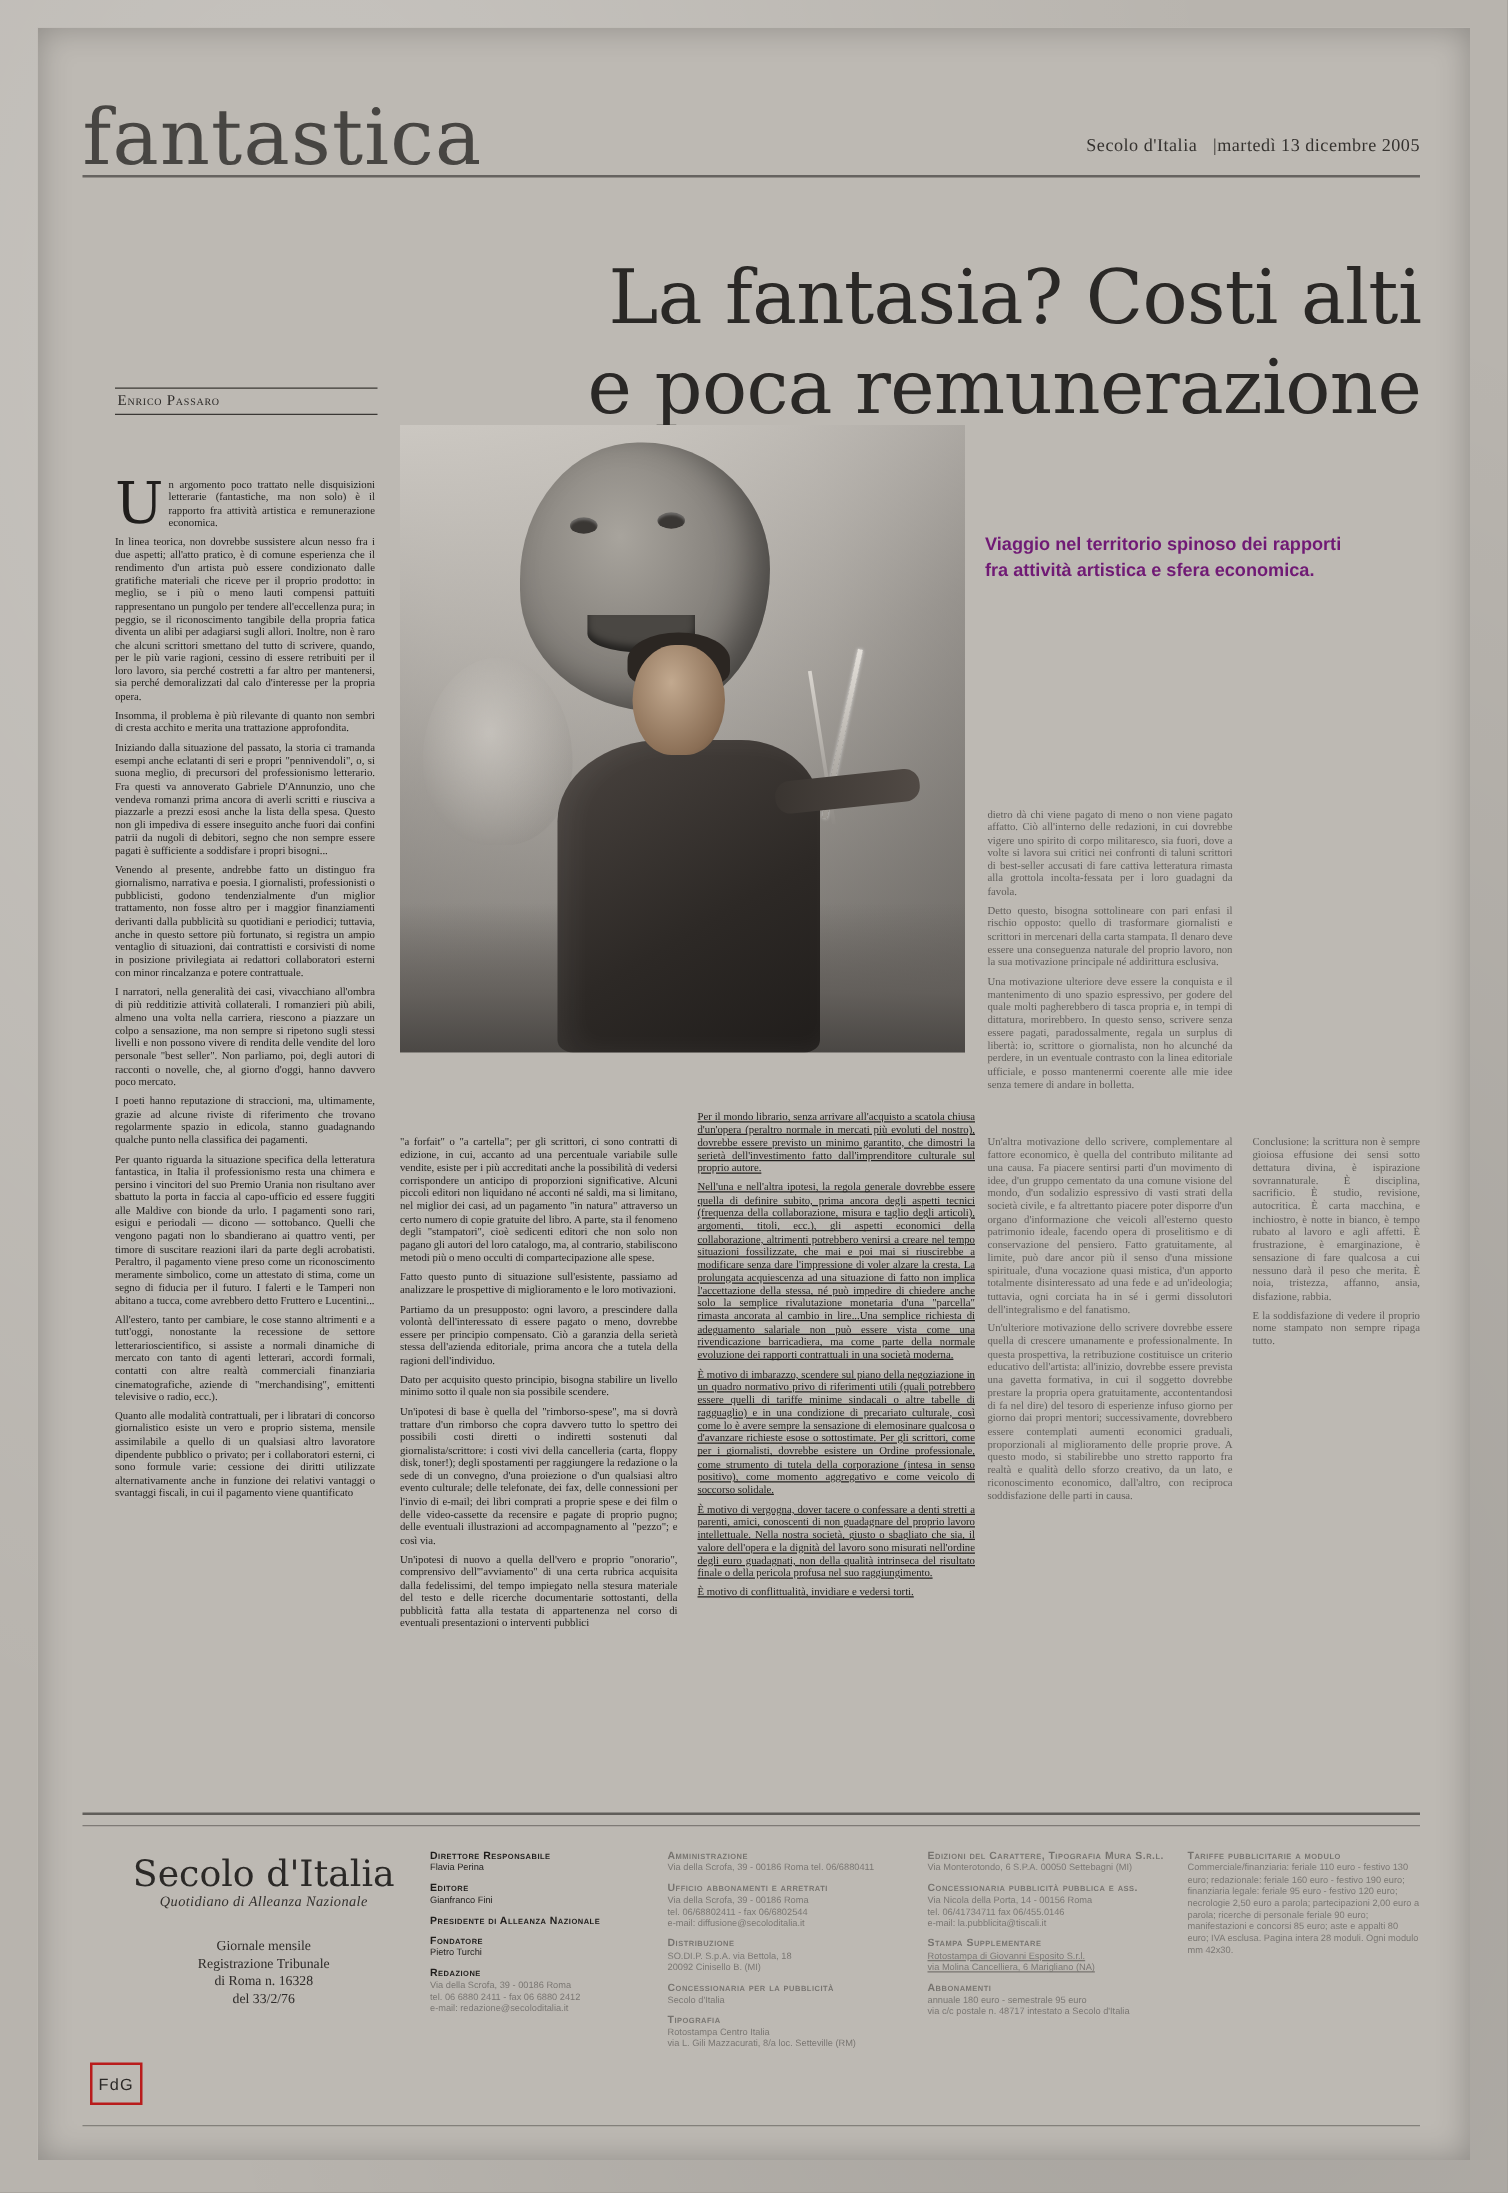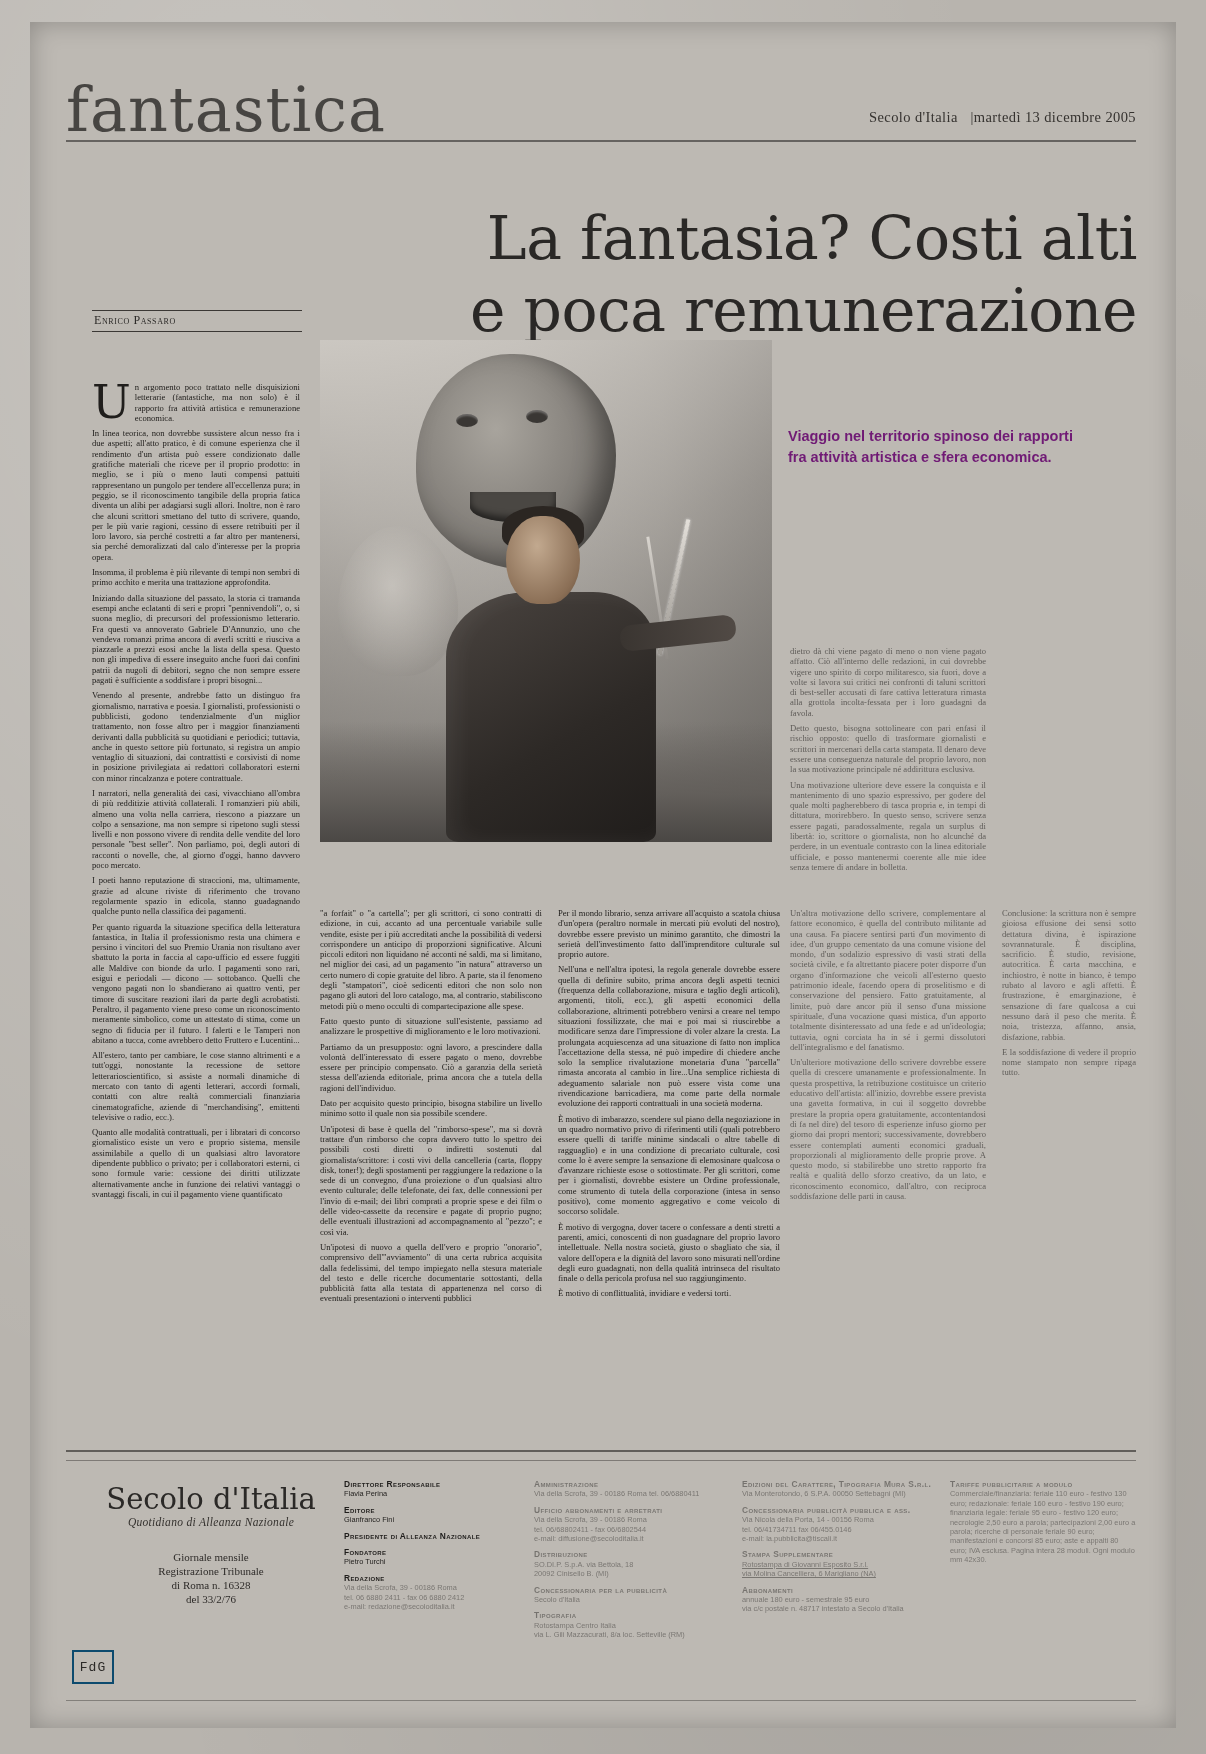--- a/index.html
+++ b/index.html
@@ -120,21 +120,21 @@
     float: left;
     font-family: "DejaVu Serif", serif;
     font-size: 46px;
     line-height: 36px;
     padding: 2px 4px 0 0;
     font-weight: 400;
     color: #201e1c;
   }
   #col1 { left: 62px;  top: 312px; width: 208px; }
   #col2 { left: 290px; top: 838px; width: 222px; }
-  #col3 { left: 528px; top: 838px; width: 222px; }
+  #col3 { left: 528px; top: 818px; width: 222px; text-decoration: underline; }
   
   #colR1 { left: 760px; top: 838px; width: 196px; }
   #colR2 { left: 972px; top: 838px; width: 134px; }
   
   .illus {
     position: absolute;
     left: 290px;
     top: 318px;
     width: 452px;
     height: 502px;
@@ -257,22 +257,22 @@
   }
   .colo-brand .sub {
     font-family: "Liberation Serif", serif;
     font-size: 11.5px; color: #34312e; font-style: italic; letter-spacing: .3px;
   }
   .colo-brand .block {
     margin-top: 22px; font-size: 11px; line-height: 14px; color: #2e2b29;
   }
   .logo-box {
     position: absolute; left: 6px; top: 176px;
-    width: 38px; height: 30px; border: 2px solid #0c4a6e;
-    font-family: Liberation Mono, monospace; font-size: 13px;
+    width: 38px; height: 30px; border: 2px solid #b91c1c;
+    font-family: Liberation Sans, sans-serif; font-size: 13px;
     display: flex; align-items: center; justify-content: center;
     color: #2b2927; letter-spacing: 1px;
   }
   .colo-col {
     position: absolute; top: 6px;
     font-family: "Liberation Sans", sans-serif;
     font-size: 7.4px; line-height: 9.4px; color: #252321;
   }
   .colo-col .lbl {
     font-variant: small-caps; font-weight: bold; letter-spacing: .4px;
@@ -324,21 +324,21 @@
       <div class="hero-head"></div>
     </div>
 
     <div class="standfirst">
       <span>Viaggio nel territorio spinoso dei rapporti fra attività artistica e sfera economica.</span>
     </div>
 
     <div class="col" id="col1">
       <p class="dropcap">Un argomento poco trattato nelle disquisizioni letterarie (fantastiche, ma non solo) è il rapporto fra attività artistica e remunerazione economica.</p>
       <p>In linea teorica, non dovrebbe sussistere alcun nesso fra i due aspetti; all'atto pratico, è di comune esperienza che il rendimento d'un artista può essere condizionato dalle gratifiche materiali che riceve per il proprio prodotto: in meglio, se i più o meno lauti compensi pattuiti rappresentano un pungolo per tendere all'eccellenza pura; in peggio, se il riconoscimento tangibile della propria fatica diventa un alibi per adagiarsi sugli allori. Inoltre, non è raro che alcuni scrittori smettano del tutto di scrivere, quando, per le più varie ragioni, cessino di essere retribuiti per il loro lavoro, sia perché costretti a far altro per mantenersi, sia perché demoralizzati dal calo d'interesse per la propria opera.</p>
-      <p>Insomma, il problema è più rilevante di tempi non sembri di primo acchito e merita una trattazione approfondita.</p>
+      <p>Insomma, il problema è più rilevante di quanto non sembri di cresta acchito e merita una trattazione approfondita.</p>
       <p>Iniziando dalla situazione del passato, la storia ci tramanda esempi anche eclatanti di seri e propri "pennivendoli", o, si suona meglio, di precursori del professionismo letterario. Fra questi va annoverato Gabriele D'Annunzio, uno che vendeva romanzi prima ancora di averli scritti e riusciva a piazzarle a prezzi esosi anche la lista della spesa. Questo non gli impediva di essere inseguito anche fuori dai confini patrii da nugoli di debitori, segno che non sempre essere pagati è sufficiente a soddisfare i propri bisogni...</p>
       <p>Venendo al presente, andrebbe fatto un distinguo fra giornalismo, narrativa e poesia. I giornalisti, professionisti o pubblicisti, godono tendenzialmente d'un miglior trattamento, non fosse altro per i maggior finanziamenti derivanti dalla pubblicità su quotidiani e periodici; tuttavia, anche in questo settore più fortunato, si registra un ampio ventaglio di situazioni, dai contrattisti e corsivisti di nome in posizione privilegiata ai redattori collaboratori esterni con minor rincalzanza e potere contrattuale.</p>
       <p>I narratori, nella generalità dei casi, vivacchiano all'ombra di più redditizie attività collaterali. I romanzieri più abili, almeno una volta nella carriera, riescono a piazzare un colpo a sensazione, ma non sempre si ripetono sugli stessi livelli e non possono vivere di rendita delle vendite del loro personale "best seller". Non parliamo, poi, degli autori di racconti o novelle, che, al giorno d'oggi, hanno davvero poco mercato.</p>
       <p>I poeti hanno reputazione di straccioni, ma, ultimamente, grazie ad alcune riviste di riferimento che trovano regolarmente spazio in edicola, stanno guadagnando qualche punto nella classifica dei pagamenti.</p>
       <p>Per quanto riguarda la situazione specifica della letteratura fantastica, in Italia il professionismo resta una chimera e persino i vincitori del suo Premio Urania non risultano aver sbattuto la porta in faccia al capo-ufficio ed essere fuggiti alle Maldive con bionde da urlo. I pagamenti sono rari, esigui e periodali — dicono — sottobanco. Quelli che vengono pagati non lo sbandierano ai quattro venti, per timore di suscitare reazioni ilari da parte degli acrobatisti. Peraltro, il pagamento viene preso come un riconoscimento meramente simbolico, come un attestato di stima, come un segno di fiducia per il futuro. I falerti e le Tamperi non abitano a tucca, come avrebbero detto Fruttero e Lucentini...</p>
       <p>All'estero, tanto per cambiare, le cose stanno altrimenti e a tutt'oggi, nonostante la recessione de settore letterarioscientifico, si assiste a normali dinamiche di mercato con tanto di agenti letterari, accordi formali, contatti con altre realtà commerciali finanziaria cinematografiche, aziende di "merchandising", emittenti televisive o radio, ecc.).</p>
       <p>Quanto alle modalità contrattuali, per i libratari di concorso giornalistico esiste un vero e proprio sistema, mensile assimilabile a quello di un qualsiasi altro lavoratore dipendente pubblico o privato; per i collaboratori esterni, ci sono formule varie: cessione dei diritti utilizzate alternativamente anche in funzione dei relativi vantaggi o svantaggi fiscali, in cui il pagamento viene quantificato</p>
     </div>
 
     <div class="col" id="col2">

